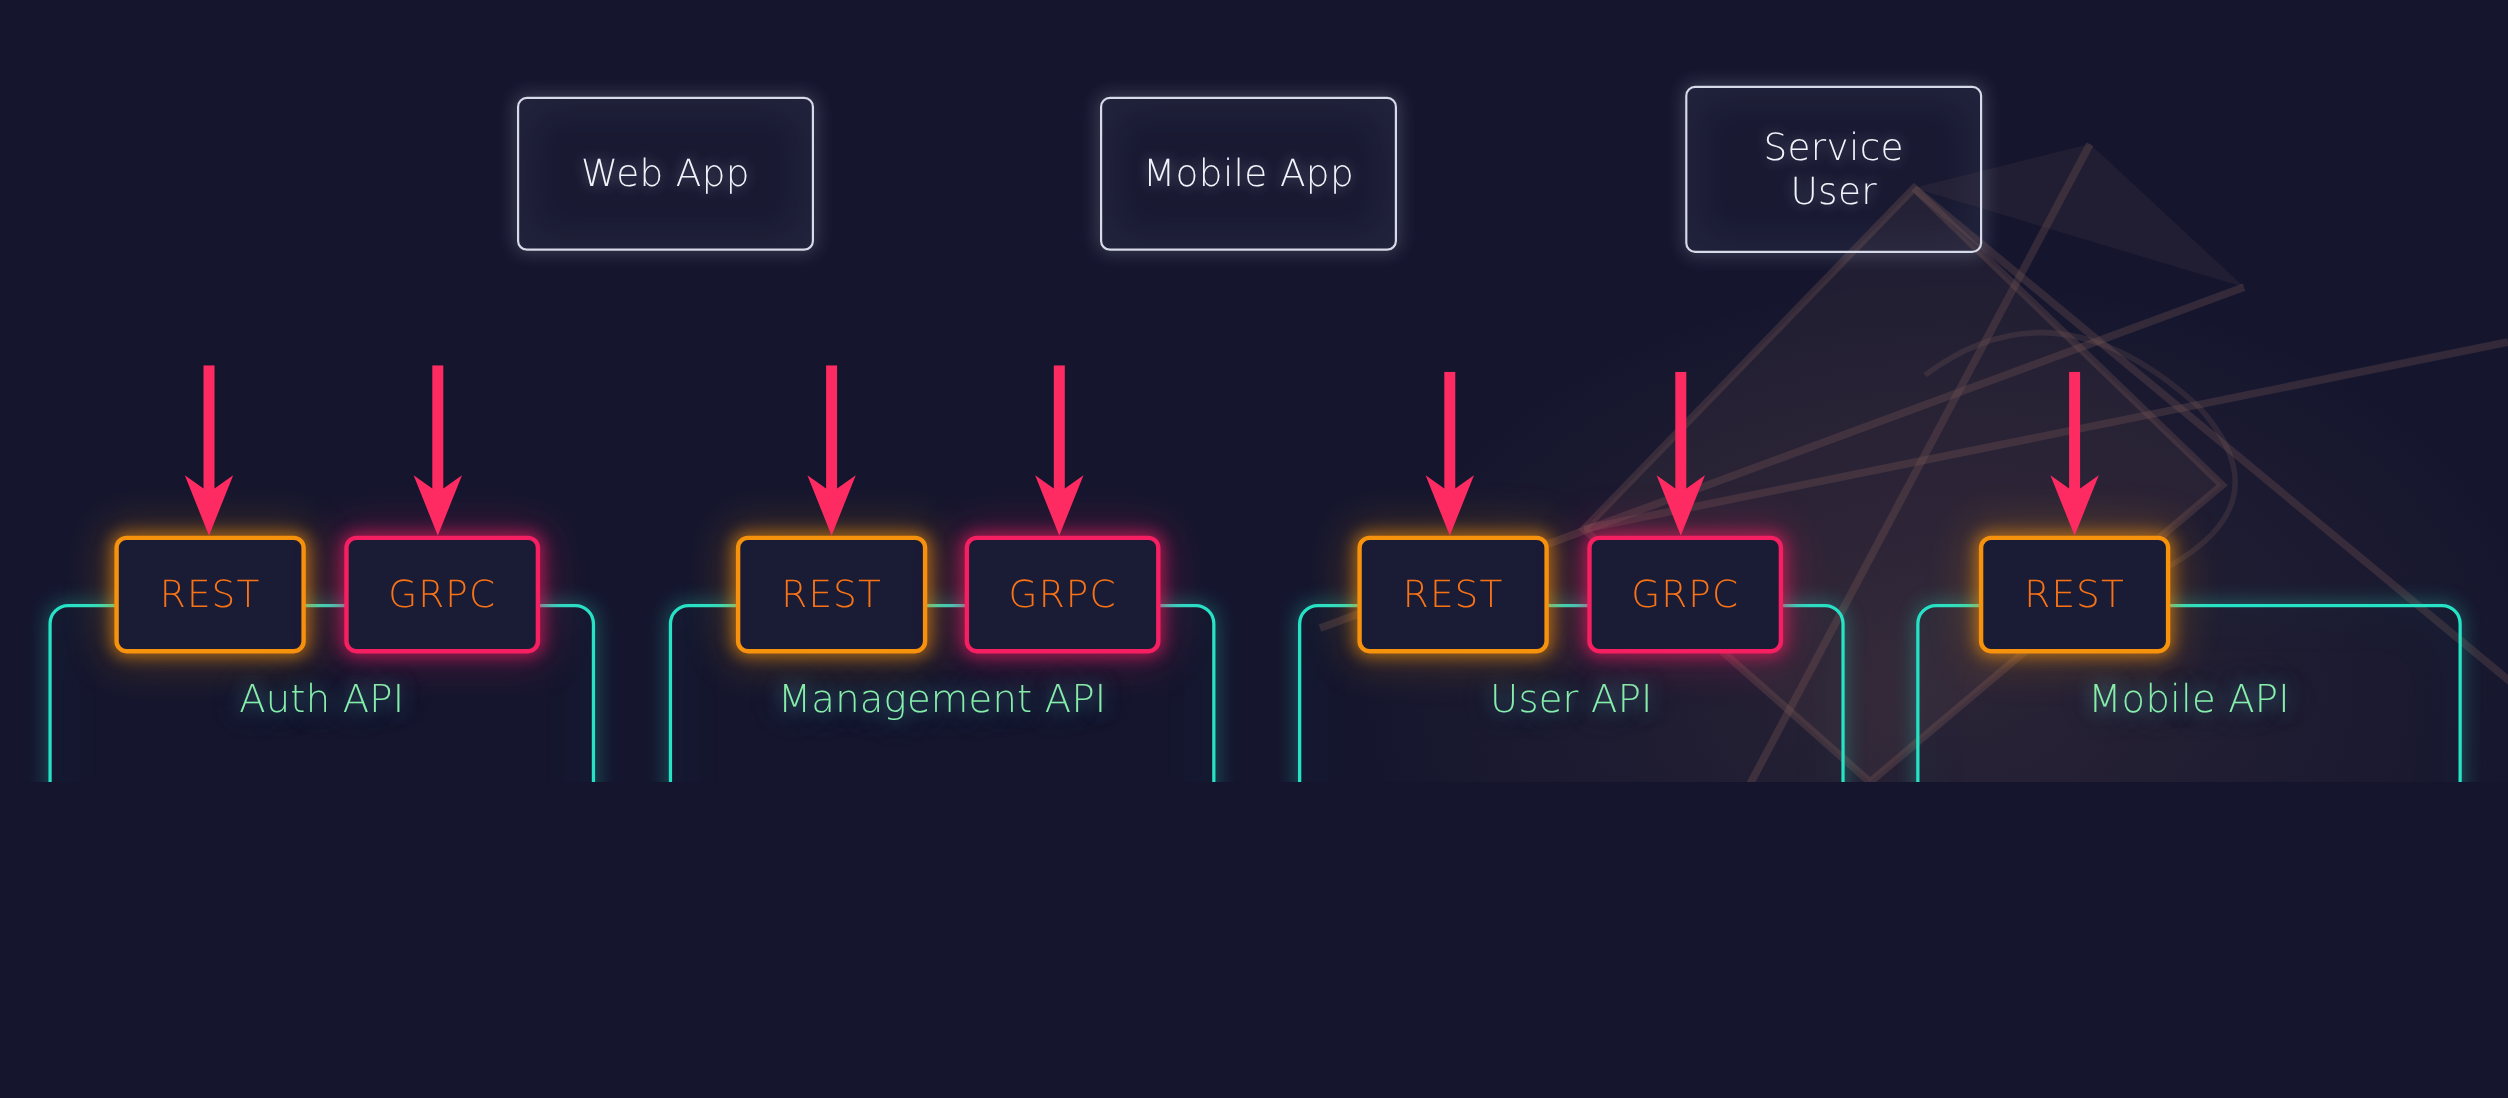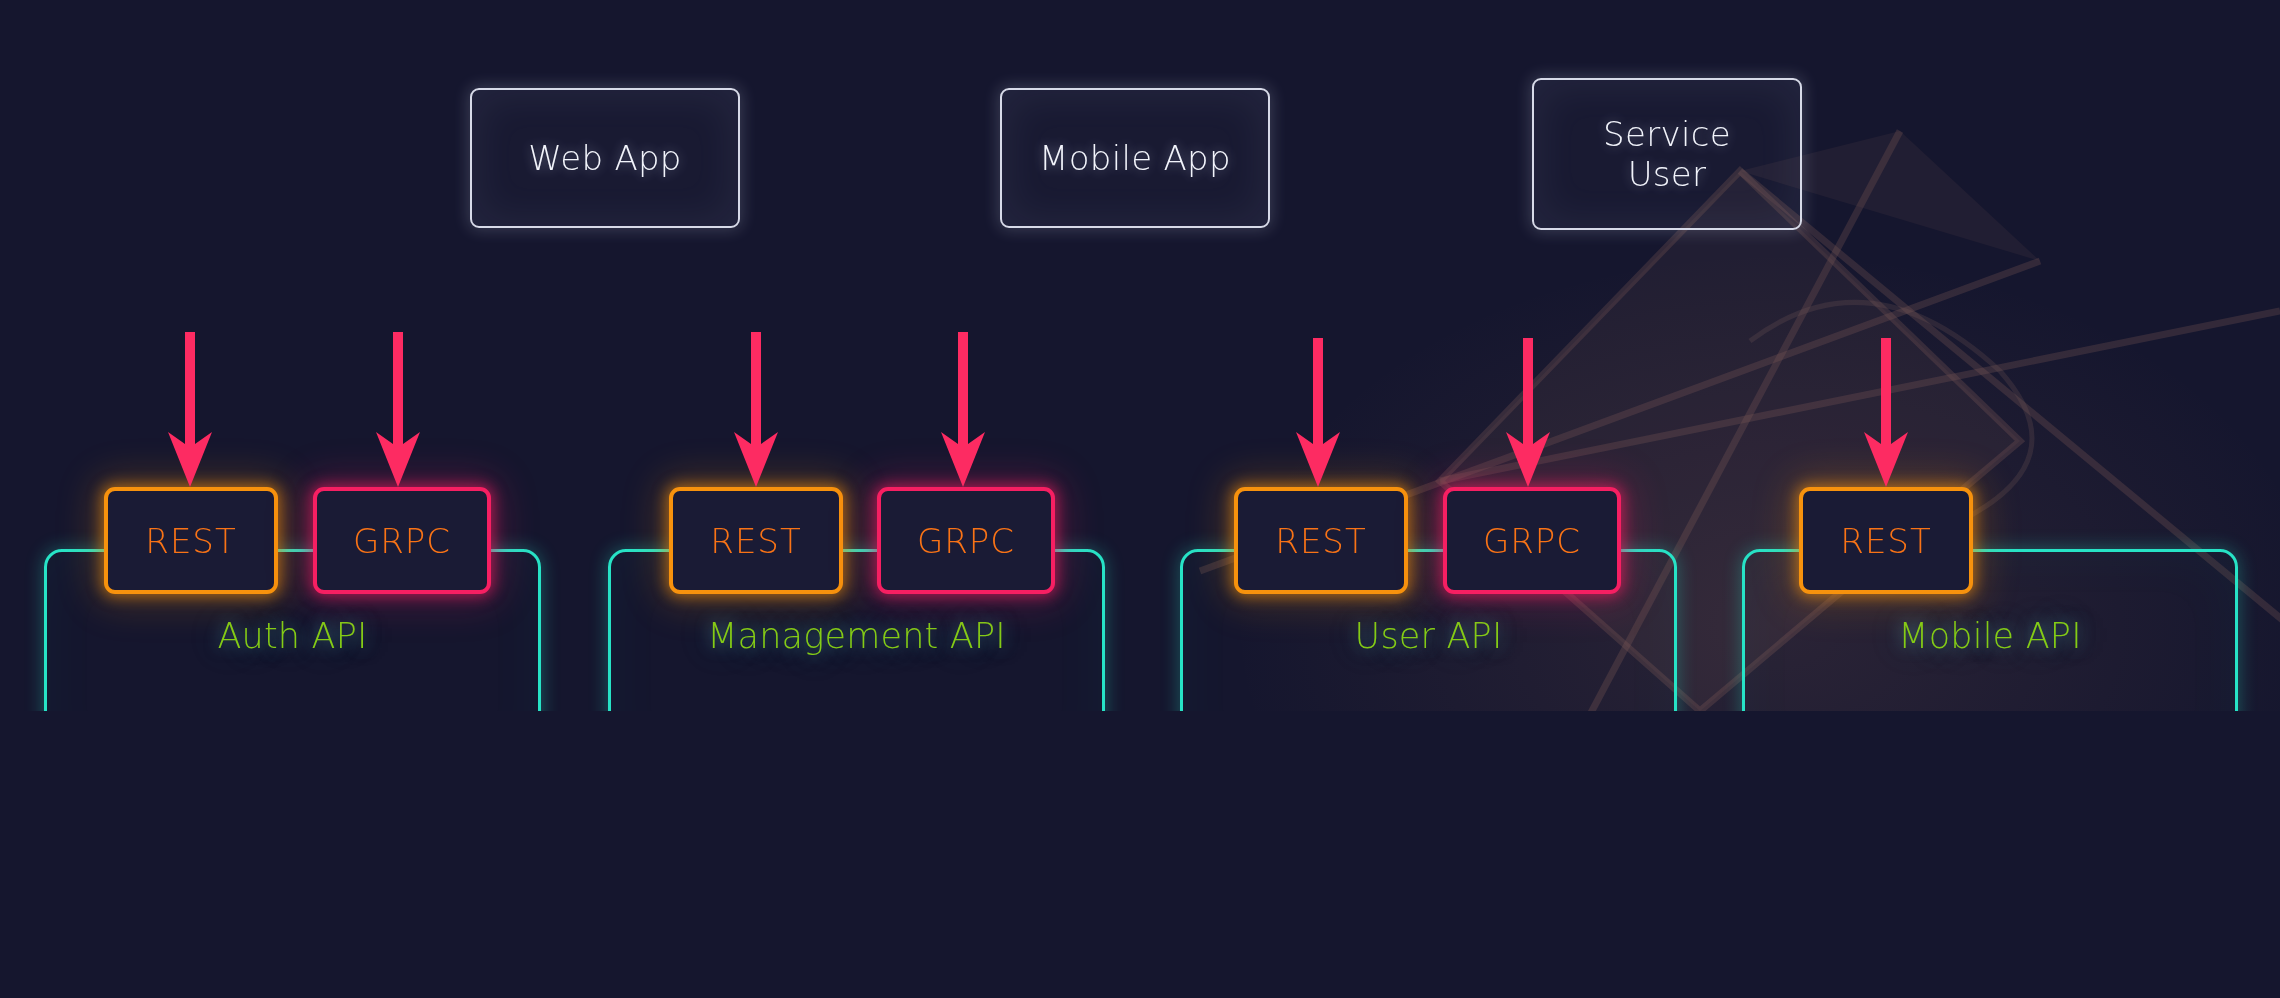--- a/index.html
+++ b/index.html
@@ -70,21 +70,21 @@
     box-shadow:
       0 0 18px 1px rgba(39,227,198,0.30),
       inset 0 0 60px 4px rgba(39,227,198,0.035);
   }
   .api-group .api-label {
     position: absolute;
     left: 0;
     right: 0;
     top: 64px;
     text-align: center;
-    color: #84cc16;
+    color: #86efac;
     font-size: 35px;
     font-weight: 300;
     letter-spacing: 0.2px;
     text-shadow: 0 0 16px rgba(120,230,230,0.55), 0 0 36px rgba(60,190,200,0.35);
   }
 
   
   .chip {
     position: absolute;
     box-sizing: border-box;

